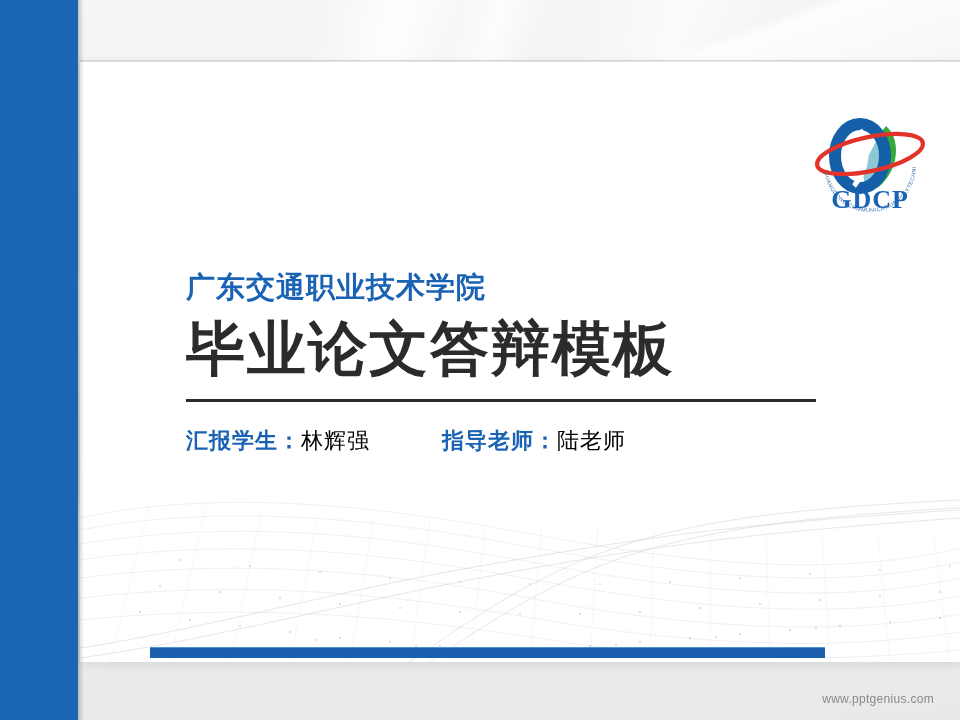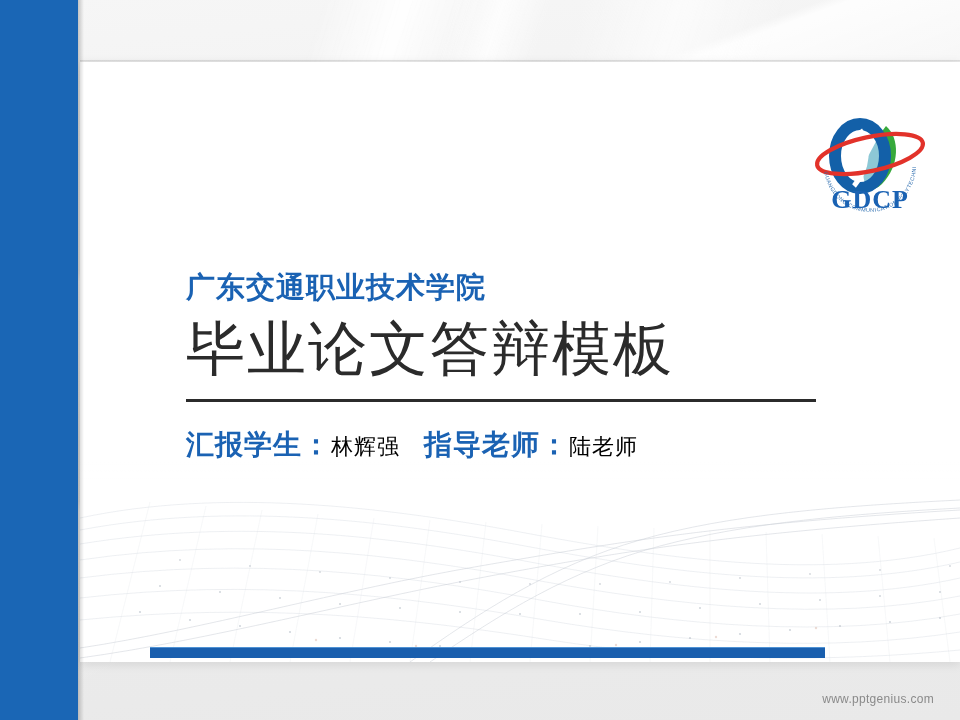--- a/index.html
+++ b/index.html
@@ -137,44 +137,44 @@
     font-weight: bold;
     color: #1a62b3;
     letter-spacing: 1px;
     line-height: 1.2;
     white-space: nowrap;
   }
 
   .main-title {
     margin-top: 13px;
     font-size: 59px;
-    font-weight: normal;
+    font-weight: bold;
     color: #2b2b2b;
     letter-spacing: 2px;
     line-height: 1.08;
     white-space: nowrap;
   }
 
   .rule {
     margin-top: 17px;
     width: 630px;
     height: 3px;
     background: #2b2b2b;
   }
 
   .people {
     margin-top: 24px;
     display: flex;
     align-items: baseline;
     white-space: nowrap;
   }
   .person { display: flex; align-items: baseline; }
-  .person + .person { margin-left: 24px; }
+  .person + .person { margin-left: 72px; }
   .p-label {
-    font-size: 28px;
+    font-size: 22px;
     font-weight: bold;
     color: #1a62b3;
     letter-spacing: 1px;
     text-align: right;
   }
   .p-value {
     font-size: 22px;
     color: #000000;
     letter-spacing: 1px;
   }

